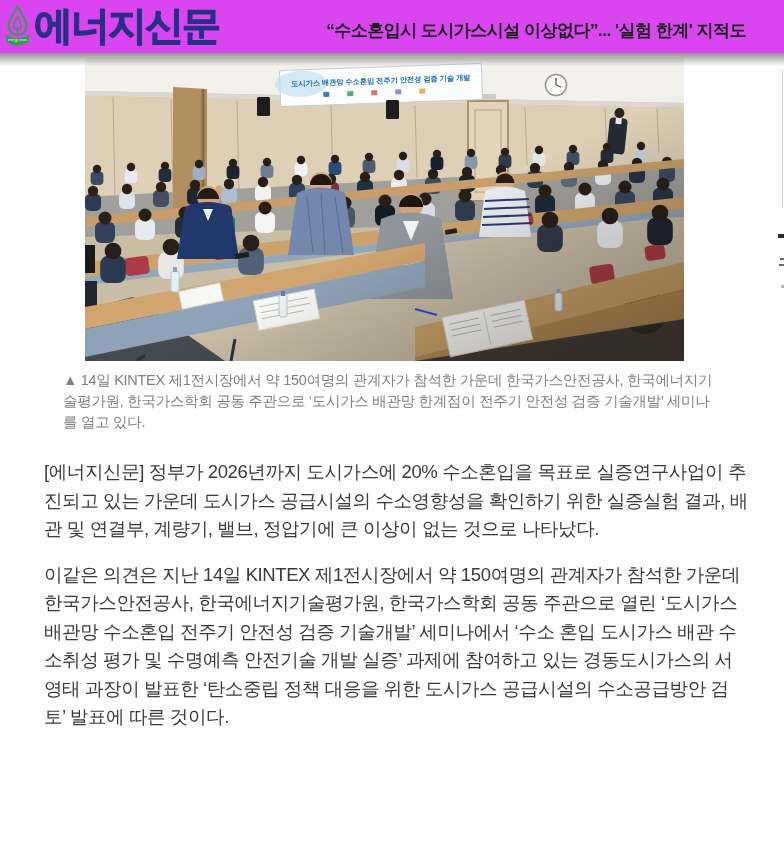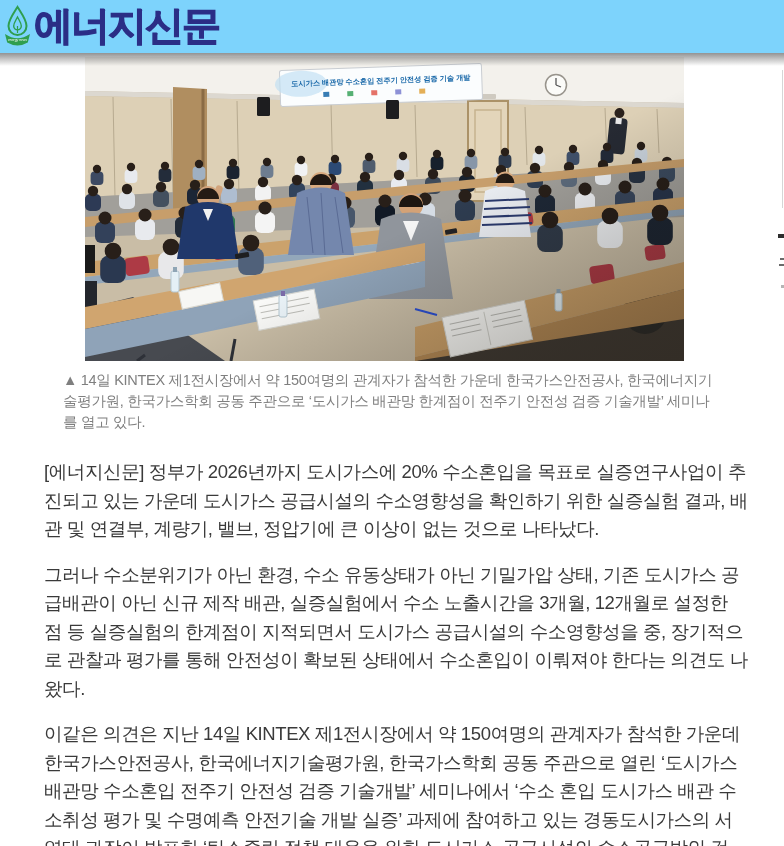--- a/index.html
+++ b/index.html
@@ -4,21 +4,21 @@
 <style>
   html,body{margin:0;padding:0;}
   body{
     width:784px;height:846px;position:relative;overflow:hidden;
     background:#ffffff;
     font-family:"Liberation Sans","DejaVu Sans",sans-serif;
   }
   
   .site-header{
     position:absolute;top:0;left:0;width:784px;height:53px;
-    background:#7dd3fc;z-index:10;
+    background:#d946ef;z-index:10;
   }
   .logo{
     position:absolute;left:4px;top:5px;display:flex;align-items:center;gap:3px;
   }
   .logo .emblem{width:27px;height:42px;display:block;}
   .brand{
     font-size:39px;font-weight:800;color:#2b2e86;letter-spacing:-2px;
     line-height:42px;-webkit-text-stroke:1.1px #2b2e86;
   }
   .headline{
@@ -62,20 +62,21 @@
   <div class="logo">
     <svg class="emblem" viewBox="0 0 27 42" aria-hidden="true">
       <path d="M13.5,2 C18.5,10 22.5,15 22.5,21 a9,9 0 1 1 -18,0 C4.5,15 8.5,10 13.5,2 z" fill="none" stroke="#2f9e4f" stroke-width="2"></path>
       <path d="M13.5,12 C15.5,16 17.3,18 17.3,21 a3.8,3.8 0 1 1 -7.6,0 C9.7,18 11.5,16 13.5,12 z" fill="none" stroke="#2f9e4f" stroke-width="1.4"></path>
       <line x1="13.5" y1="21" x2="13.5" y2="28" stroke="#2f9e4f" stroke-width="1.2"></line>
       <path d="M1,29 q12.5,8.5 25,0 l-2.2,8.5 q-10.3,6 -20.6,0 z" fill="#2f9e4f"></path>
       <text x="13.5" y="36.3" text-anchor="middle" font-size="3.4" font-style="italic" fill="#ffffff">energy news</text>
     </svg>
     <span class="brand">에너지신문</span>
   </div>
+  <h1 class="headline">“수소혼입시 도시가스시설 이상없다”... '실험 한계' 지적도</h1>
 </header>
 <div class="header-shadow"></div>
 
 <figure class="photo-wrap" style="margin:0">
   <svg viewBox="0 0 599 304" preserveAspectRatio="none">
     <defs>
       <symbol id="pp" overflow="visible">
         <rect x="-8" y="3" width="16" height="17" rx="5" fill="currentColor"></rect>
         <circle cx="0" cy="0" r="5.2" fill="#281f19"></circle>
       </symbol>
@@ -311,21 +312,20 @@
     <line x1="330" y1="252" x2="352" y2="258" stroke="#2b4fd0" stroke-width="2"></line>
 
     <rect width="599" height="304" fill="url(#vg)"></rect>
   </svg>
 </figure>
 
 <div class="caption">▲ 14일 KINTEX 제1전시장에서 약 150여명의 관계자가 참석한 가운데 한국가스안전공사, 한국에너지기술평가원, 한국가스학회 공동 주관으로 ‘도시가스 배관망 한계점이 전주기 안전성 검증 기술개발’ 세미나를 열고 있다.</div>
 
 <main class="article-body">
   <p>[에너지신문] 정부가 2026년까지 도시가스에 20% 수소혼입을 목표로 실증연구사업이 추진되고 있는 가운데 도시가스 공급시설의 수소영향성을 확인하기 위한 실증실험 결과, 배관 및 연결부, 계량기, 밸브, 정압기에 큰 이상이 없는 것으로 나타났다.</p>
-  <p>그러나 수소분위기가 아닌 환경, 수소 유동상태가 아닌 기밀가압 상태, 기존 도시가스 공급배관이 아닌 신규 제작 배관, 실증실험에서 수소 노출시간을 3개월, 12개월로 설정한 점 등 실증실험의 한계점이 지적되면서 도시가스 공급시설의 수소영향성을 중, 장기적으로 관찰과 평가를 통해 안전성이 확보된 상태에서 수소혼입이 이뤄져야 한다는 의견도 나왔다.</p>
   <p>이같은 의견은 지난 14일 KINTEX 제1전시장에서 약 150여명의 관계자가 참석한 가운데 한국가스안전공사, 한국에너지기술평가원, 한국가스학회 공동 주관으로 열린 ‘도시가스 배관망 수소혼입 전주기 안전성 검증 기술개발’ 세미나에서 ‘수소 혼입 도시가스 배관 수소취성 평가 및 수명예측 안전기술 개발 실증’ 과제에 참여하고 있는 경동도시가스의 서영태 과장이 발표한 ‘탄소중립 정책 대응을 위한 도시가스 공급시설의 수소공급방안 검토’ 발표에 따른 것이다.</p>
 </main>
 
 <div class="edge-vline"></div>
 <div class="edge-m1"></div>
 <div class="edge-m2"></div>
 <div class="edge-m3"></div>
 <div class="edge-m4"></div>
 
 </body></html>

